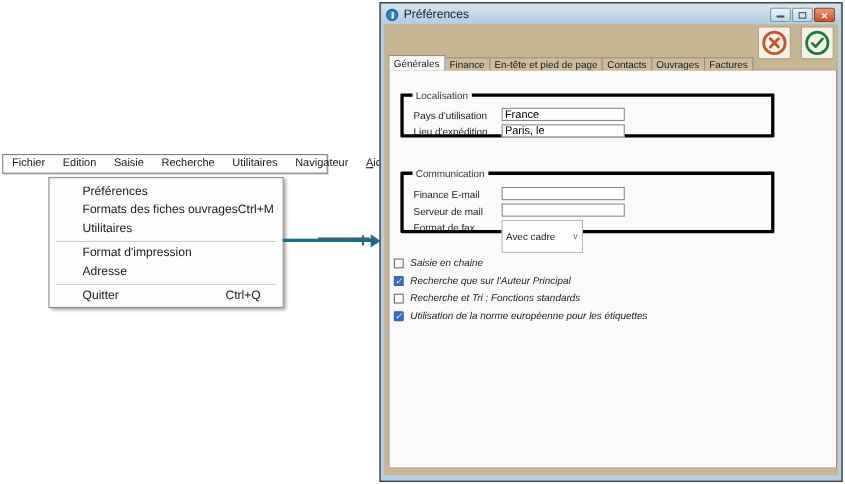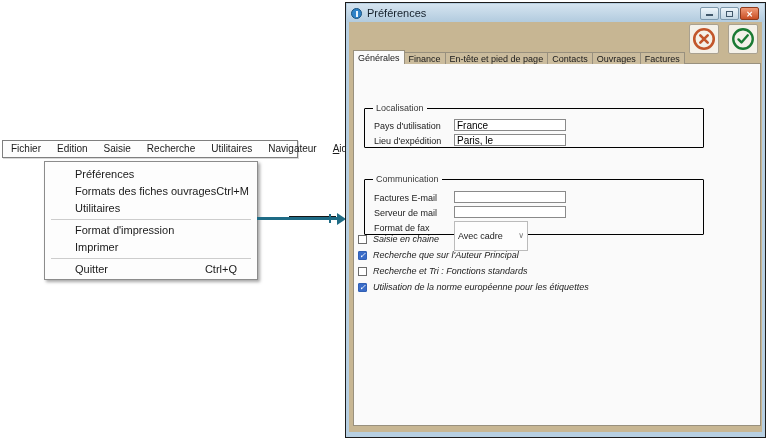--- a/index.html
+++ b/index.html
@@ -70,21 +70,21 @@
   .tabstrip { position:absolute; left:4px; top:28px; height:14px;
               display:flex; align-items:flex-end; font-size:9px; z-index:2; }
   .tab { padding:1px 4px 1px 4px; border:1px solid #98907e; border-bottom:none;
          background:#cbbc9d; height:12px; line-height:10px; white-space:nowrap; margin-right:-1px; }
   .tab.active { background:#fafafa; height:14px; line-height:12px; position:relative; z-index:3; }
 
   .page { position:absolute; left:4px; right:1px; top:41px; bottom:6px;
           background:#fafafa; border:1px solid #98907e; z-index:1; }
 
   .groupbox { position:absolute; left:10px; width:340px;
-              border:1px solid #000000; border-radius:1px;margin-top:23px; }
+              border:3px solid #000000; border-radius:1px; }
   .gb-label { position:absolute; top:-6px; left:8px; background:#fafafa;
               padding:0 3px; font-size:9px; color:#3a3a3a; line-height:11px; }
   .fld-label { position:absolute; left:9px; font-size:9px; color:#222; white-space:nowrap; }
   .txt { position:absolute; left:89px; width:112px; height:12px;
          border:1px solid #8a8a8a; background:#fff; font-size:10px;
          font-family:"Liberation Sans", sans-serif; padding:0 2px; }
   .combo { position:absolute; left:89px; width:74px; height:30px;
            border:1px solid #bbbbbb; background:#fdfdfd; font-size:9px;
            display:flex; align-items:center; padding:0 3px; justify-content:space-between; }
   .combo .chev { color:#777; font-size:8px; line-height:8px; }
@@ -117,21 +117,21 @@
     <span class="sc">Ctrl+M</span>
   </div>
   <div class="mi">
     <span>Utilitaires</span>
   </div>
   <div class="msep"></div>
   <div class="mi">
     <span>Format d'impression</span>
   </div>
   <div class="mi">
-    <span>Imprimer</span>
+    <span>Adresse</span>
   </div>
   <div class="msep"></div>
   <div class="mi">
     <span>Quitter</span>
     <span class="sc">Ctrl+Q</span>
   </div>
 </div>
 
 <div class="arrow">
   <div class="blk"></div>
@@ -186,21 +186,21 @@
       <div class="groupbox" style="top:21px; height:40px;">
         <div class="gb-label">Localisation</div>
         <div class="fld-label" style="top:12px;">Pays d'utilisation</div>
         <input class="txt" style="top: 10px;" value="France">
         <div class="fld-label" style="top:27px;">Lieu d'expédition</div>
         <input class="txt" style="top: 25px;" value="Paris, le">
       </div>
 
       <div class="groupbox" style="top:92px; height:56px;">
         <div class="gb-label">Communication</div>
-        <div class="fld-label" style="top:13px;">Factures E-mail</div>
+        <div class="fld-label" style="top:13px;">Finance E-mail</div>
         <input class="txt" style="top: 11px;" value="">
         <div class="fld-label" style="top:28px;">Serveur de mail</div>
         <input class="txt" style="top: 26px;" value="">
         <div class="fld-label" style="top:43px;">Format de fax</div>
         <div class="combo" style="top:41px;">
           <span>Avec cadre</span>
           <span class="chev">∨</span>
         </div>
       </div>
 

